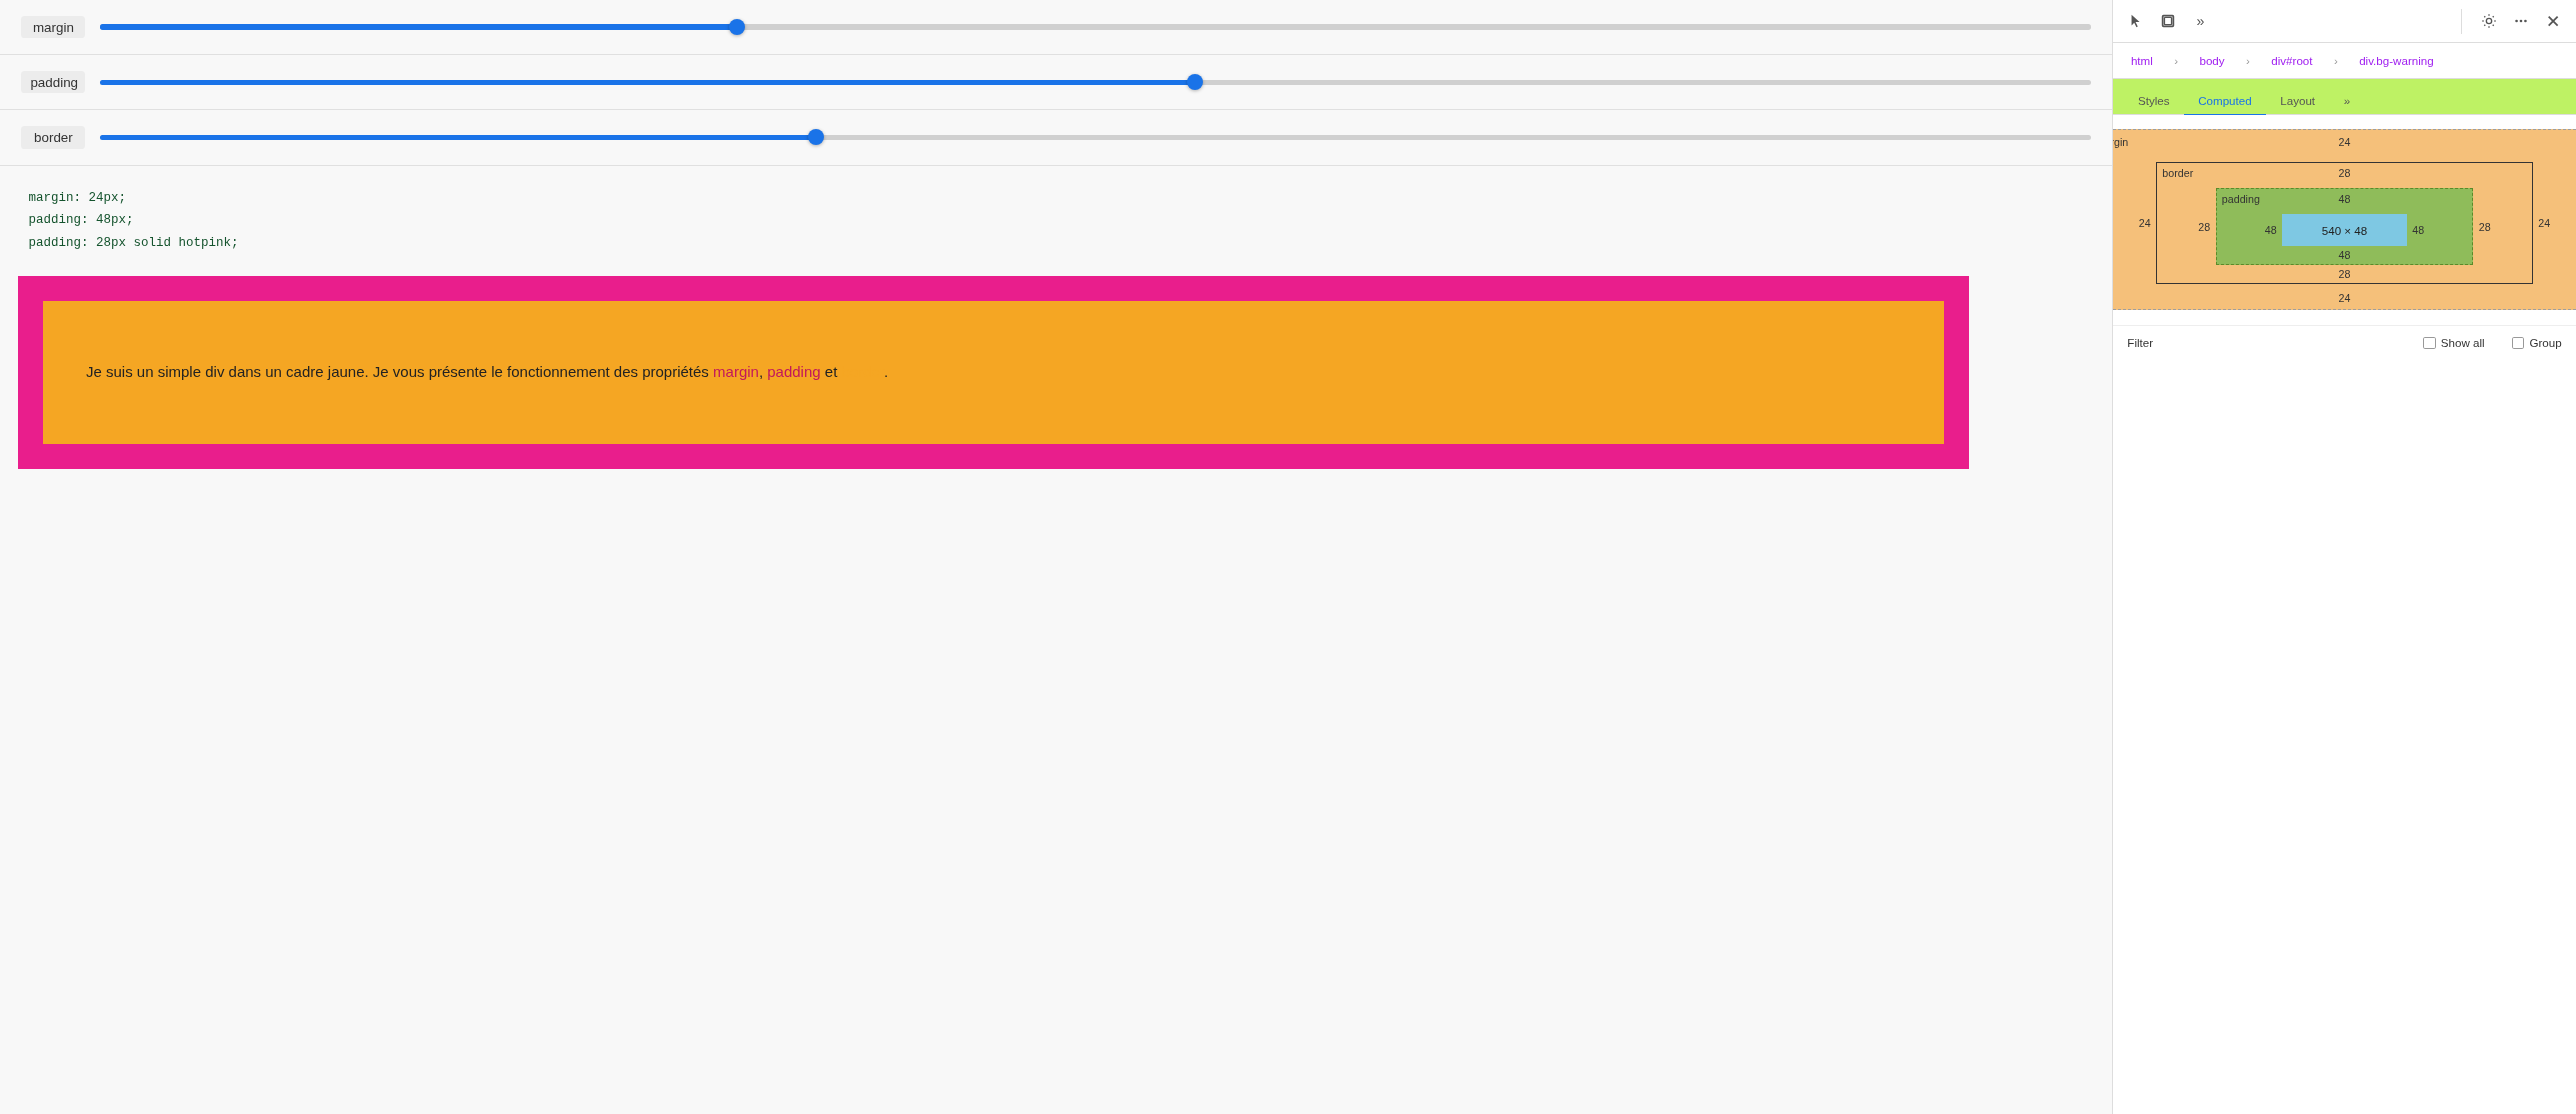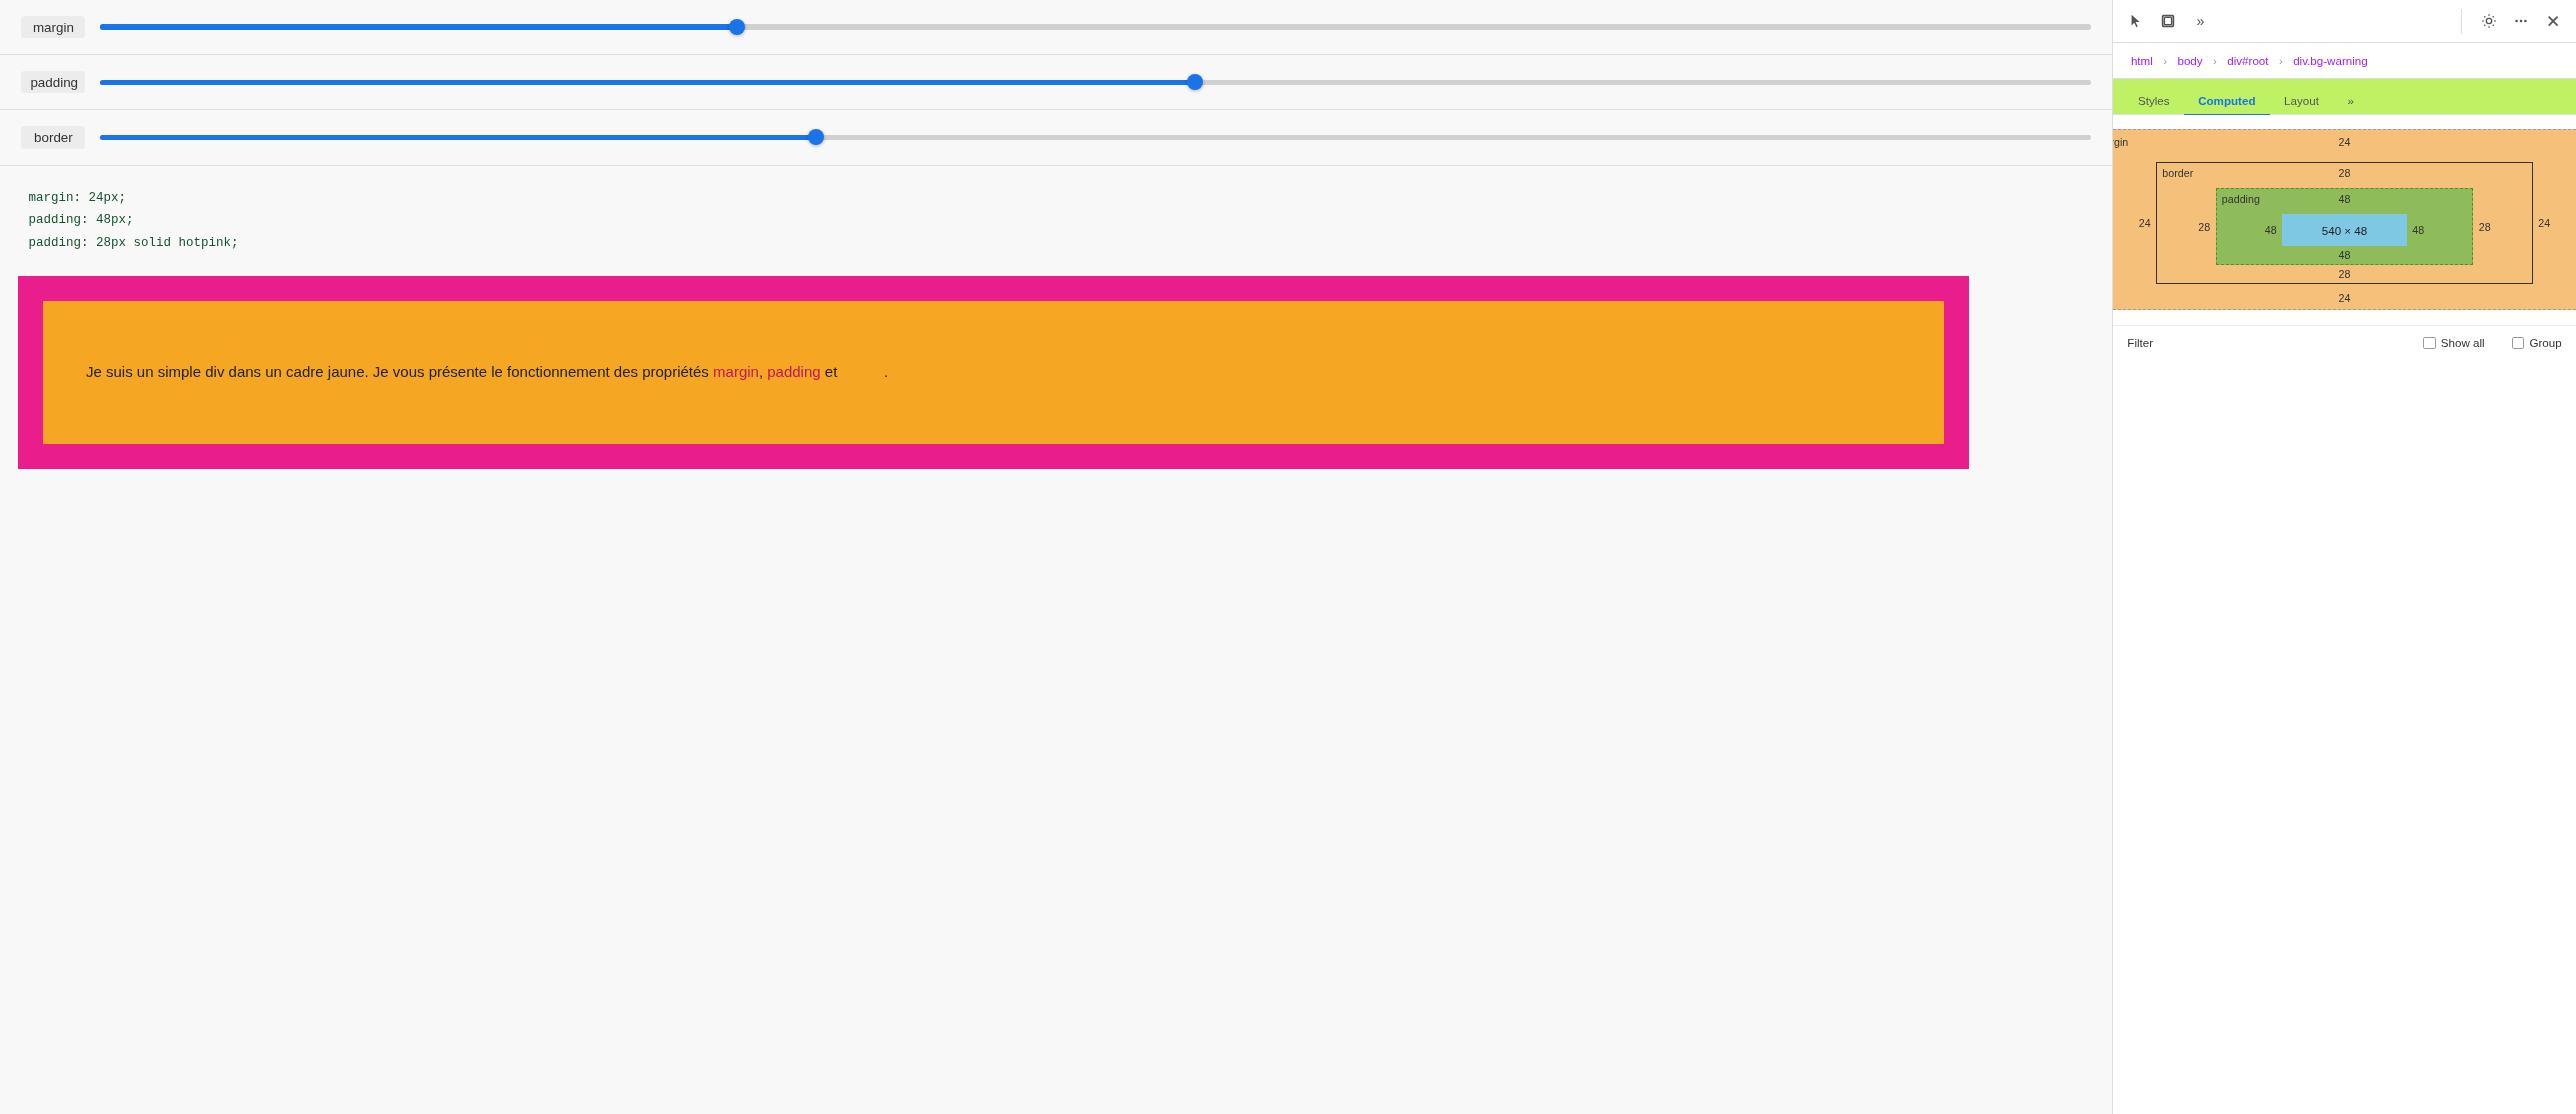--- a/index.html
+++ b/index.html
@@ -162,21 +162,21 @@
     .toolbar-spacer { flex: 1; }
 
     
     .breadcrumb {
       display: flex;
       align-items: center;
       padding: 0 14.3px;
       height: 36px;
       border-bottom: 0.9px solid #ddd;
       font-size: 11.6px;
-      gap: 5px;
+      gap: 16px;
       background: #fff;
       overflow-x: auto;
     }
 
     .breadcrumb-item {
       color: #a020f0;
       cursor: pointer;
       padding: 0 3.6px;
       white-space: nowrap;
     }
@@ -197,21 +197,21 @@
       padding: 7.1px 14.3px;
       font-size: 11.6px;
       color: #555;
       cursor: pointer;
       border-bottom: 1.8px solid transparent;
       margin-bottom: -0.9px;
     }
     .tab-item.active {
       color: #1a73e8;
       border-bottom: 1.8px solid #1a73e8;
-      font-weight: 700;
+      font-weight: 400;
     }
 
     
     .filter-section {
       padding: 10.7px 14.3px;
       border-top: 0.9px solid #eee;
       display: flex;
       align-items: center;
       gap: 27px;
       font-size: 11.6px;

